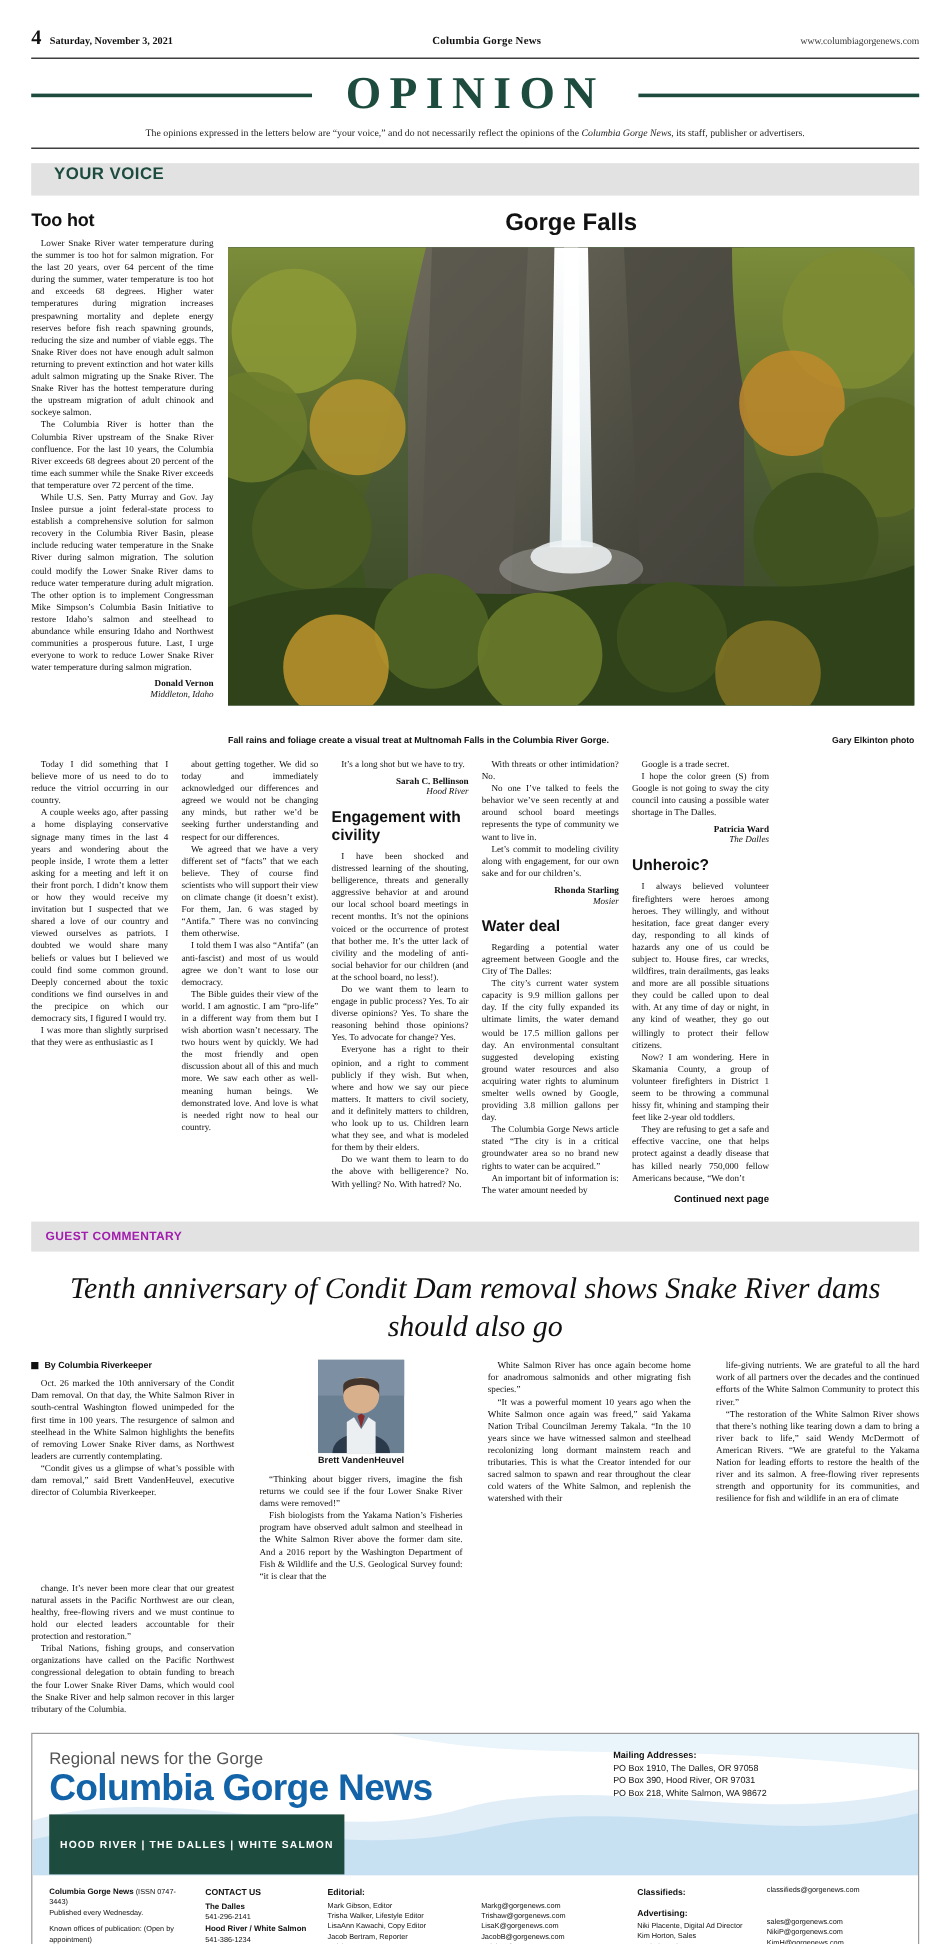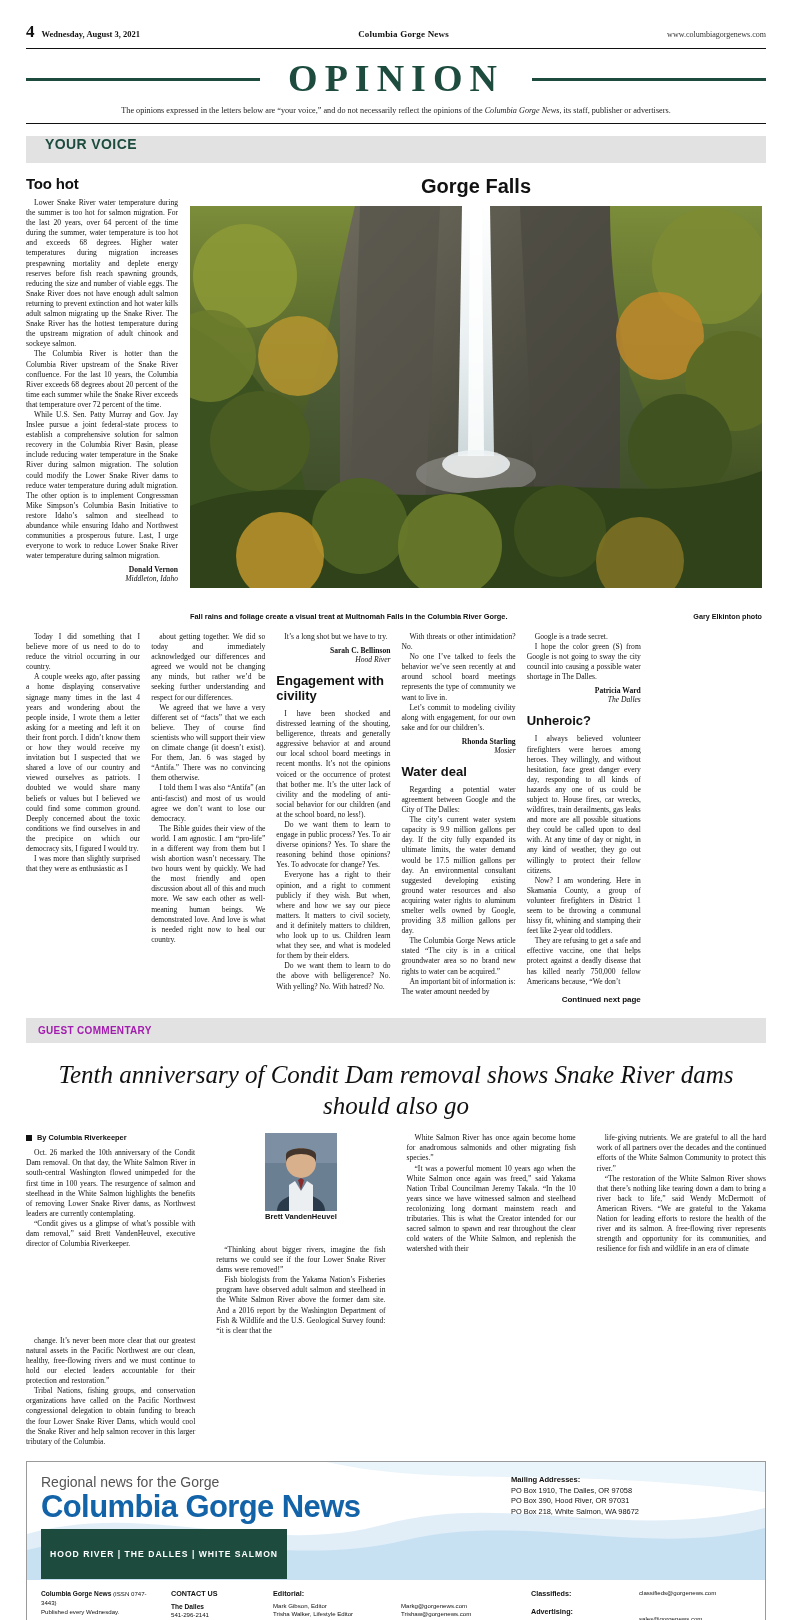--- a/index.html
+++ b/index.html
@@ -57,21 +57,21 @@
 
   
   .gc-bar{margin-top:14px;background:#e2e2e2;height:25px;display:flex;align-items:center;padding-left:12px;}
   .gc-bar span{font-family:"Liberation Sans",sans-serif;font-weight:bold;font-size:10px;color:#a21caf;letter-spacing:.3px;}
   .gc-head{font-family:"Liberation Serif",serif;font-style:italic;font-size:25px;text-align:center;line-height:1.25;margin:16px 26px 12px 26px;}
   .gc-byline{display:flex;align-items:center;gap:5px;font-family:"Liberation Sans",sans-serif;font-weight:bold;font-size:7.4px;margin-bottom:6px;}
   .sq{width:6px;height:6px;background:#111;display:inline-block;}
   .gc-grid{display:grid;grid-template-columns:repeat(4,1fr);column-gap:21px;}
   .gc-grid .col{font-size:7.6px;}
   .mugshot{width:72px;height:78px;margin:0 auto 2px auto;display:block;}
-  .mug-name{font-family:"Liberation Sans",sans-serif;font-weight:bold;font-size:7.6px;text-align:center;line-height:1.15;margin-bottom:23px;}
+  .mug-name{font-family:"Liberation Sans",sans-serif;font-weight:bold;font-size:7.6px;text-align:center;line-height:1.15;margin-bottom:6px;}
 
   
   .plate{position:relative;margin-top:14px;border:1px solid #9a9a9a;height:214px;overflow:hidden;background:#fff;}
   .plate-wave{position:absolute;right:0;top:0;width:100%;height:118px;}
   .plate-inner{position:relative;padding:12px 14px 0 14px;}
   .plate-reg{font-family:"Liberation Sans",sans-serif;font-size:14px;color:#555;}
   .plate-name{font-family:"Liberation Sans",sans-serif;font-weight:bold;font-size:31px;color:#1263a8;letter-spacing:-.6px;line-height:1.05;margin-top:1px;}
   .plate-towns{margin-top:6px;background:#1d4c3f;color:#fff;font-family:"Liberation Sans",sans-serif;font-weight:bold;font-size:8.6px;letter-spacing:1px;display:inline-block;padding:20px 9px;}
   .mail-head{position:absolute;right:14px;top:12px;width:240px;font-family:"Liberation Sans",sans-serif;font-size:7.4px;color:#111;line-height:1.45;}
   .mail-head b{font-size:7.6px;}
@@ -89,21 +89,21 @@
   .pc .sp{height:5px;}
 </style>
 </head>
 <body>
 
 <div class="page">
 
   <div class="masthead">
     <div class="mh-left">
       <span class="mh-pagenum">4</span>
-      <span class="mh-date">Wednesday, August 3, 2021</span>
+      <span class="mh-date">Saturday, November 3, 2021</span>
     </div>
     <div class="mh-center">Columbia Gorge News</div>
     <div class="mh-right">www.columbiagorgenews.com</div>
   </div>
   <div class="rule-top"></div>
 
   <div class="opinion-wrap">
     <span class="opinion-title">OPINION</span>
   </div>
   <div class="opinion-sub">

